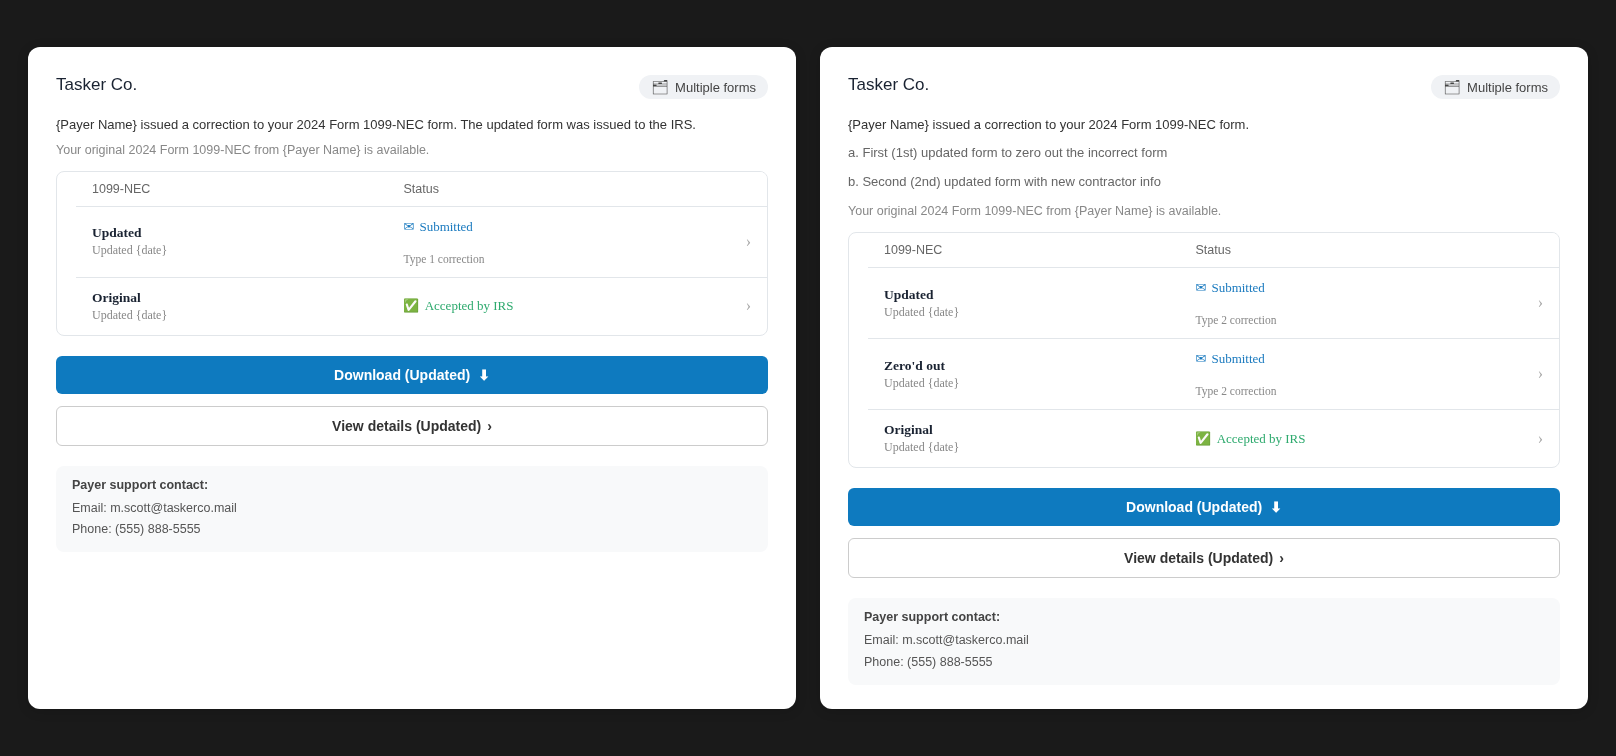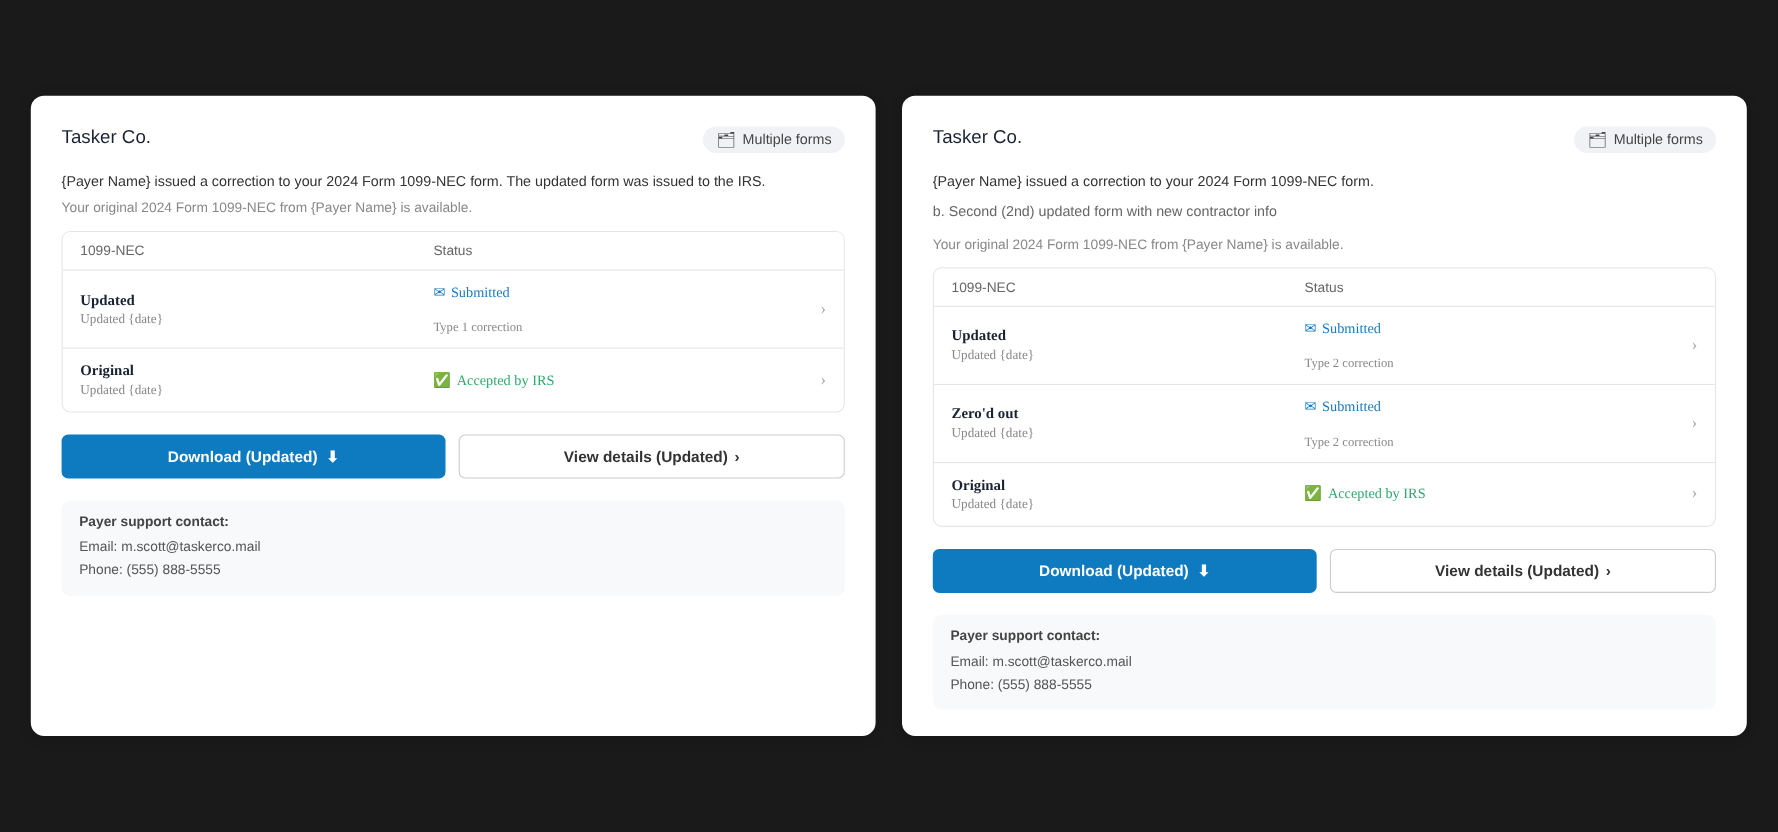--- a/index.html
+++ b/index.html
@@ -65,20 +65,21 @@
     .original-note {
       font-size: 12.5px;
       color: #888;
       margin-bottom: 14px;
     }
     .table-container {
       border: 1px solid #e2e6ea;
       border-radius: 8px;
       overflow: hidden;
       margin-bottom: 20px;
+      padding-left: 19px;
     }
     .table-header {
       display: grid;
       grid-template-columns: 1fr 1fr 36px;
       background: #fff;
       border-bottom: 1px solid #e2e6ea;
       padding: 10px 16px;
     }
     .table-header-cell {
       font-size: 12.5px;
@@ -136,20 +137,21 @@
       display: flex;
       align-items: center;
       justify-content: flex-end;
       color: #aaa;
       font-size: 16px;
     }
     .action-buttons {
       display: flex;
       gap: 12px;
       margin-bottom: 20px;
+      flex-direction: column;
     }
     .btn-download {
       flex: 1;
       background: #0e7abf;
       color: #fff;
       border: none;
       border-radius: 6px;
       padding: 11px 16px;
       font-size: 14px;
       font-weight: 600;
@@ -267,20 +269,21 @@
   <div class="card">
     <div class="card-header">
       <span class="card-title">Tasker Co.</span>
       <div class="multiple-forms-badge">
         <span class="badge-icon">🗂</span>
         <span>Multiple forms</span>
       </div>
     </div>
 
     <p class="card-description">{Payer Name} issued a correction to your 2024 Form 1099-NEC  form.</p>
+    <p class="card-description-sub">a. First (1st) updated form to zero out the incorrect form</p>
     <p class="card-description-sub" style="margin-bottom:12px;">b. Second (2nd) updated form with new contractor info</p>
     <p class="original-note">Your original 2024 Form 1099-NEC from {Payer Name} is available.</p>
 
     <div class="table-container">
       <div class="table-header">
         <span class="table-header-cell">1099-NEC</span>
         <span class="table-header-cell">Status</span>
         <span class="table-header-cell"></span>
       </div>
 

